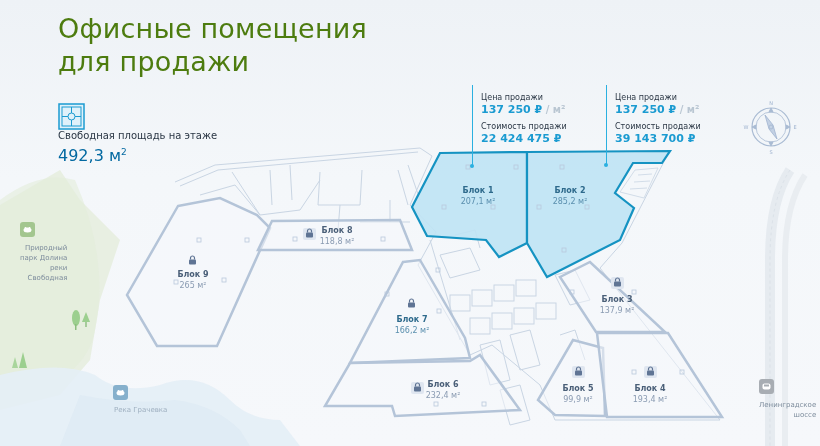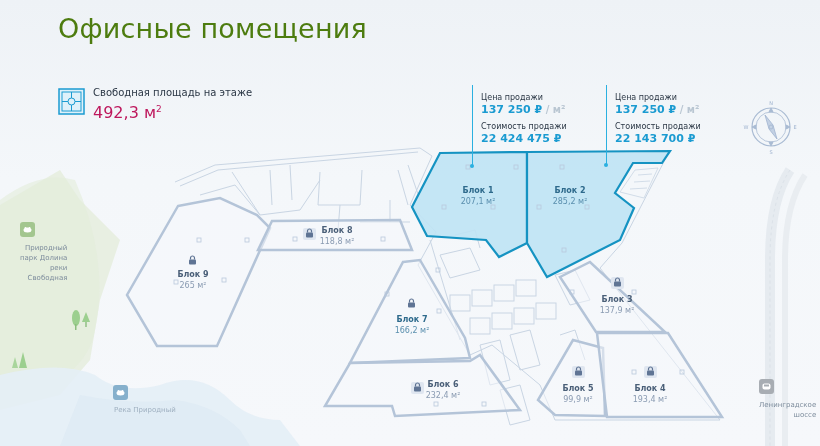--- a/index.html
+++ b/index.html
@@ -7,24 +7,24 @@
     width:820px; height:446px; overflow:hidden; position:relative;
     font-family:"DejaVu Sans", sans-serif;
     background: linear-gradient(180deg, #eef2f6 0%, #f4f7fa 40%, #f6f8fb 100%);
     color:#1c2b39;
   }
   .title {
     position:absolute; left:58px; top:12px; margin:0;
     font-size:27px; font-weight:400; line-height:33px; color:#4d7c0f;
     letter-spacing:0.2px;
   }
-  .free-area { position:absolute; left:58px; top:87px; display:flex; align-items:flex-start; }
+  .free-area { position:absolute; left:58px; top:102px; display:flex; align-items:flex-start;flex-direction:column; }
   .free-area .ico { width:27px; height:27px; margin-right:8px; margin-top:1px; }
   .free-area .lbl { font-size:10px; color:#2a3644; line-height:12px; }
-  .free-area .val { font-size:16px; color:#be185d; line-height:20px; font-weight:500; }
+  .free-area .val { font-size:16px; color:#0369a1; line-height:20px; font-weight:500; }
   .free-area .val sup { font-size:9px; }
   .price-card { position:absolute; top:93px; }
   .price-card .k { font-size:8px; color:#2a3644; line-height:10px; }
   .price-card .v { font-size:11px; color:#1b9bd1; font-weight:bold; line-height:14px; margin-bottom:5px; }
   .price-card .v .u { font-weight:bold; color:#b9c6d2; font-size:10px; }
   .pin-line { position:absolute; width:1px; background:#2ab0e0; }
   svg.plan { position:absolute; left:0; top:0; }
   .blk-name { font-size:8px; font-weight:bold; fill:#4a5f78; }
   .blk-area { font-size:8px; fill:#8a9bb2; }
   .blk-name.sel { fill:#2e6a8c; }
@@ -209,20 +209,21 @@
     <path d="M-19 0 L-15 -2 L-15 2 Z" fill="#a9bbd3"></path>
     <text x="0" y="-22" text-anchor="middle" font-size="5" fill="#9fb3cf" stroke="none">N</text>
     <text x="0" y="27" text-anchor="middle" font-size="5" fill="#9fb3cf" stroke="none">S</text>
     <text x="24" y="2" text-anchor="middle" font-size="5" fill="#9fb3cf" stroke="none">E</text>
     <text x="-25" y="2" text-anchor="middle" font-size="5" fill="#9fb3cf" stroke="none">W</text>
   </g>
 </svg>
 
 <h1 class="title">
   <span>Офисные помещения</span><br>
+  <span>для продажи</span>
 </h1>
 
 <div class="free-area">
   <svg class="ico" viewBox="0 0 27 27">
     <rect x="1" y="1" width="25" height="25" fill="#dff1fa" stroke="#1b9bd1" stroke-width="1.5"></rect>
     <rect x="4" y="4" width="19" height="19" fill="none" stroke="#1b9bd1" stroke-width="1"></rect>
     <path d="M13.5 4 V23 M4 13.5 H23" stroke="#1b9bd1" stroke-width="1"></path>
     <circle cx="13.5" cy="13.5" r="3.5" fill="#dff1fa" stroke="#1b9bd1" stroke-width="1"></circle>
   </svg>
   <div>
@@ -237,21 +238,21 @@
   <div class="v"><span>137 250 ₽</span><span class="u"> / м²</span></div>
   <div class="k">Стоимость продажи</div>
   <div class="v">22 424 475 ₽</div>
 </div>
 
 <div class="pin-line" style="left:606px; top:85px; height:80px;"></div>
 <div class="price-card" style="left:615px;">
   <div class="k">Цена продажи</div>
   <div class="v"><span>137 250 ₽</span><span class="u"> / м²</span></div>
   <div class="k">Стоимость продажи</div>
-  <div class="v">22 143 700 ₽</div>
+  <div class="v">39 143 700 ₽</div>
 </div>
 
 <div class="poi-icon" style="left:20px; top:222px; background:#a3c68f;">
   <svg width="15" height="15" viewBox="0 0 15 15">
       <ellipse cx="7.5" cy="8" rx="4" ry="2.5" fill="#fff"></ellipse>
       <circle cx="5.5" cy="6" r="1" fill="#fff"></circle>
       <circle cx="9.5" cy="6" r="1" fill="#fff"></circle>
     </svg>
 </div>
 <div class="poi-label" style="left:20px; top:243px;">
@@ -261,21 +262,21 @@
   <span>Свободная</span>
 </div>
 
 <div class="poi-icon" style="left:113px; top:385px; background:#86b0cc;">
   <svg width="15" height="15" viewBox="0 0 15 15">
       <ellipse cx="7.5" cy="8" rx="4" ry="2.5" fill="#fff"></ellipse>
       <circle cx="5.5" cy="6" r="1" fill="#fff"></circle>
       <circle cx="9.5" cy="6" r="1" fill="#fff"></circle>
     </svg>
 </div>
-<div class="poi-label" style="left:114px; top:405px; color:#9fb0c0;">Река Природный</div>
+<div class="poi-label" style="left:114px; top:405px; color:#9fb0c0;">Река Грачевка</div>
 
 <div class="poi-icon" style="left:759px; top:379px; background:#a8adb3;">
   <svg width="15" height="15" viewBox="0 0 15 15">
       <rect x="3.5" y="4.5" width="8" height="6" rx="2" fill="#fff"></rect>
       <rect x="5" y="5.5" width="5" height="2" fill="#a8adb3"></rect>
     </svg>
 </div>
 <div class="poi-label" style="left:759px; top:400px;">
   <span>Ленинградское</span><br>
   <span>шоссе</span>

